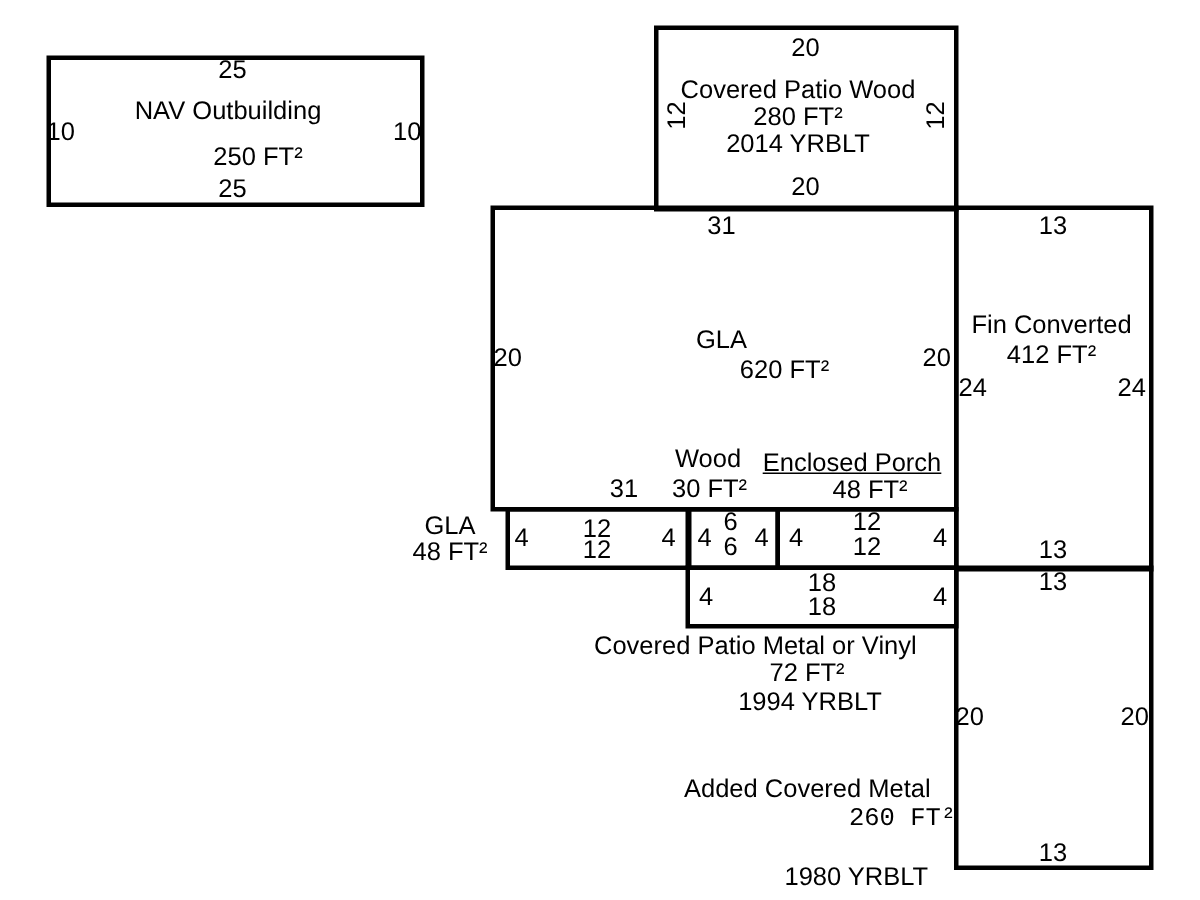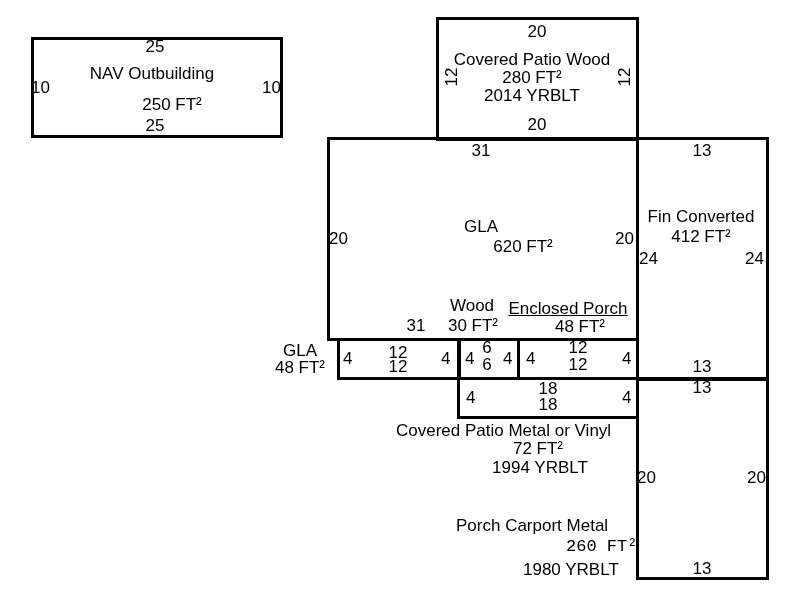--- a/index.html
+++ b/index.html
@@ -76,16 +76,16 @@
 <div class="t tc" style="left:548px;top:396px;">18</div>
 <div class="t" style="left:622px;top:389px;">4</div>
 <div class="t" style="left:396px;top:422px;">Covered Patio Metal or Vinyl</div>
 <div class="t tc" style="left:538px;top:440px;">72 FT²</div>
 <div class="t tc" style="left:540px;top:459px;">1994 YRBLT</div>
 
 <div class="box" style="left:636px;top:377px;width:133px;height:203px;"></div>
 <div class="t tc" style="left:702px;top:379px;">13</div>
 <div class="t" style="left:637px;top:469px;">20</div>
 <div class="t" style="left:747px;top:469px;">20</div>
-<div class="t" style="left:456px;top:517px;">Porch Carport Metal</div>
+<div class="t" style="left:456px;top:517px;">Added Covered Metal</div>
 <div class="t" style="left:566px;top:538px;font-family:Liberation Mono, monospace;">260 FT²</div>
-<div class="t" style="left:523px;top:561px;">1980 YRBLT</div>
+<div class="t" style="left:523px;top:576px;">1980 YRBLT</div>
 <div class="t tc" style="left:702px;top:560px;">13</div>
 
 </body></html>

